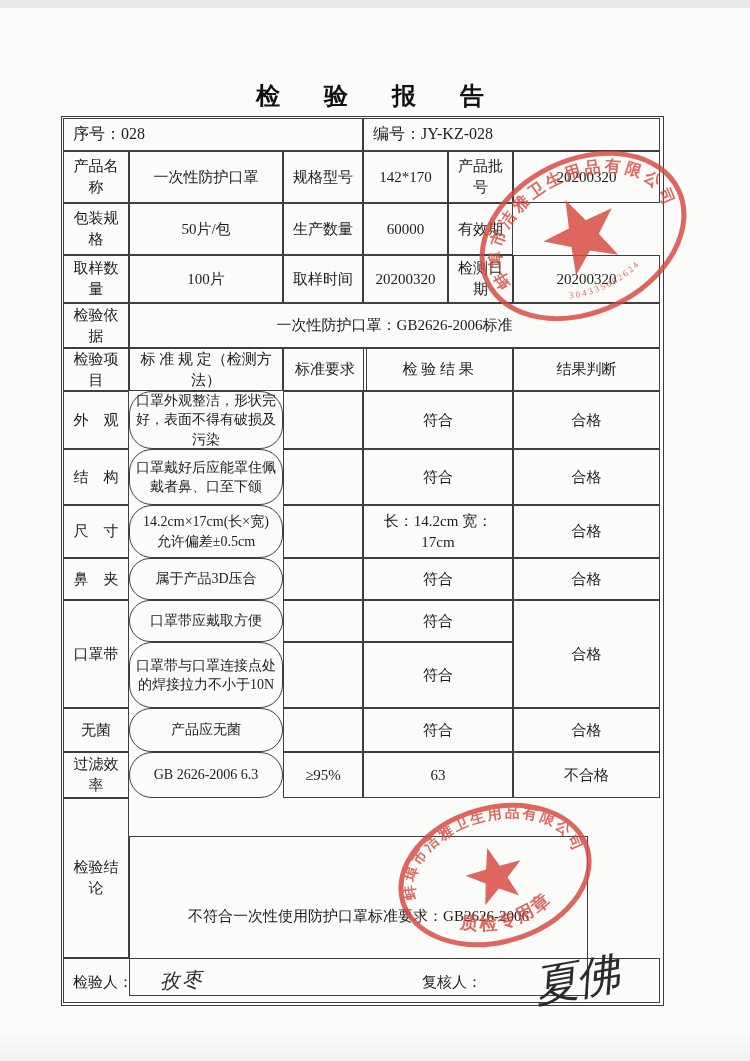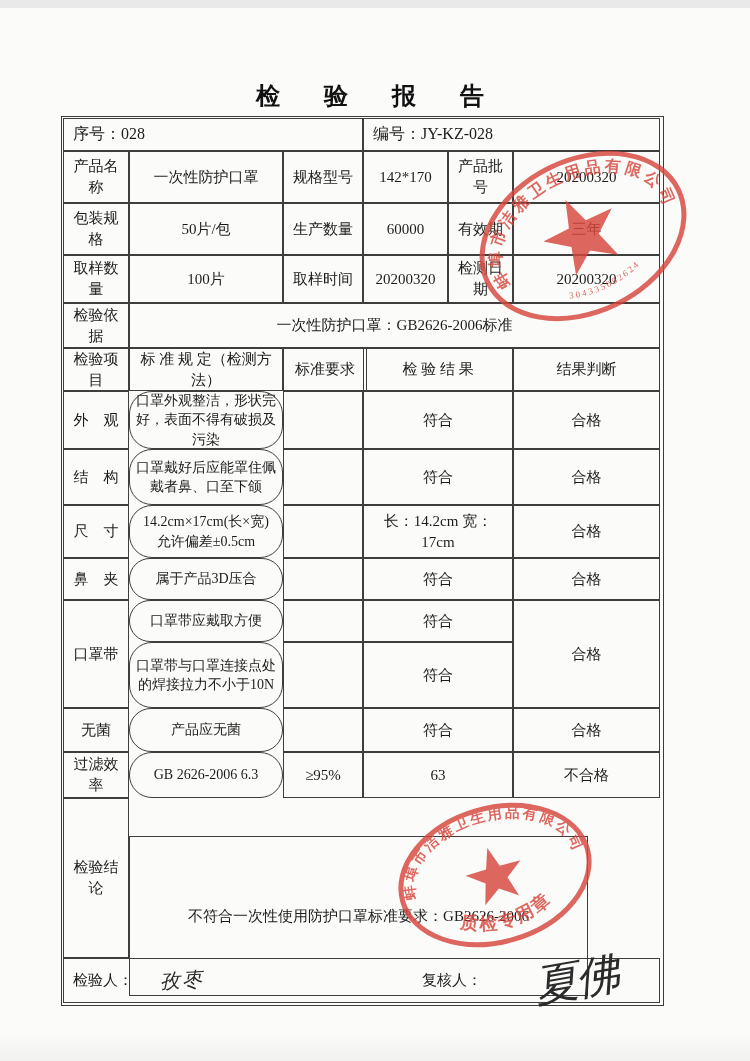--- a/index.html
+++ b/index.html
@@ -24,21 +24,21 @@
   }
   .c{
     position:absolute;box-sizing:border-box;border:1px solid #3e3e3e;
     display:flex;align-items:center;justify-content:center;
     text-align:center;font-size:15px;line-height:1.38;padding:2px 5px;
     background:transparent;
   }
   .left{justify-content:flex-start;text-align:left;padding-left:9px;}
   .std{font-size:14px;border-radius:23px;}
   .sig-row{padding:0;}
-  .sig-label{position:absolute;font-size:15px;top:13px;font-family:Liberation Mono, monospace;}
+  .sig-label{position:absolute;font-size:15px;top:13px;}
   .sig{font-style:italic;color:#2b2b2b;}
   .sig-inspector{
     position:absolute;left:96px;top:8px;font-size:20px;
     transform:rotate(-3deg);letter-spacing:2px;
   }
   .sig-reviewer{
     position:absolute;left:470px;top:-8px;font-size:44px;
     transform:rotate(-10deg);letter-spacing:-2px;z-index:6;
   }
   .stamp{position:absolute;color:#d7473c;opacity:0.82;pointer-events:none;z-index:5;}
@@ -61,21 +61,20 @@
   <div class="c" style="left:283px;top:143px;width:80px;height:52px">规格型号</div>
   <div class="c" style="left:363px;top:143px;width:85px;height:52px">142*170</div>
   <div class="c" style="left:448px;top:143px;width:65px;height:52px">产品批号</div>
   <div class="c" style="left:513px;top:143px;width:147px;height:52px">20200320</div>
 
   <div class="c" style="left:63px;top:195px;width:66px;height:52px">包装规格</div>
   <div class="c" style="left:129px;top:195px;width:154px;height:52px">50片/包</div>
   <div class="c" style="left:283px;top:195px;width:80px;height:52px">生产数量</div>
   <div class="c" style="left:363px;top:195px;width:85px;height:52px">60000</div>
   <div class="c" style="left:448px;top:195px;width:65px;height:52px">有效期</div>
-  <div class="c" style="left:513px;top:195px;width:147px;height:52px">三年</div>
 
   <div class="c" style="left:63px;top:247px;width:66px;height:48px">取样数量</div>
   <div class="c" style="left:129px;top:247px;width:154px;height:48px">100片</div>
   <div class="c" style="left:283px;top:247px;width:80px;height:48px">取样时间</div>
   <div class="c" style="left:363px;top:247px;width:85px;height:48px">20200320</div>
   <div class="c" style="left:448px;top:247px;width:65px;height:48px">检测日期</div>
   <div class="c" style="left:513px;top:247px;width:147px;height:48px">20200320</div>
 
   <div class="c" style="left:63px;top:295px;width:66px;height:45px">检验依据</div>
   <div class="c" style="left:129px;top:295px;width:531px;height:45px">一次性防护口罩：GB2626-2006标准</div>

